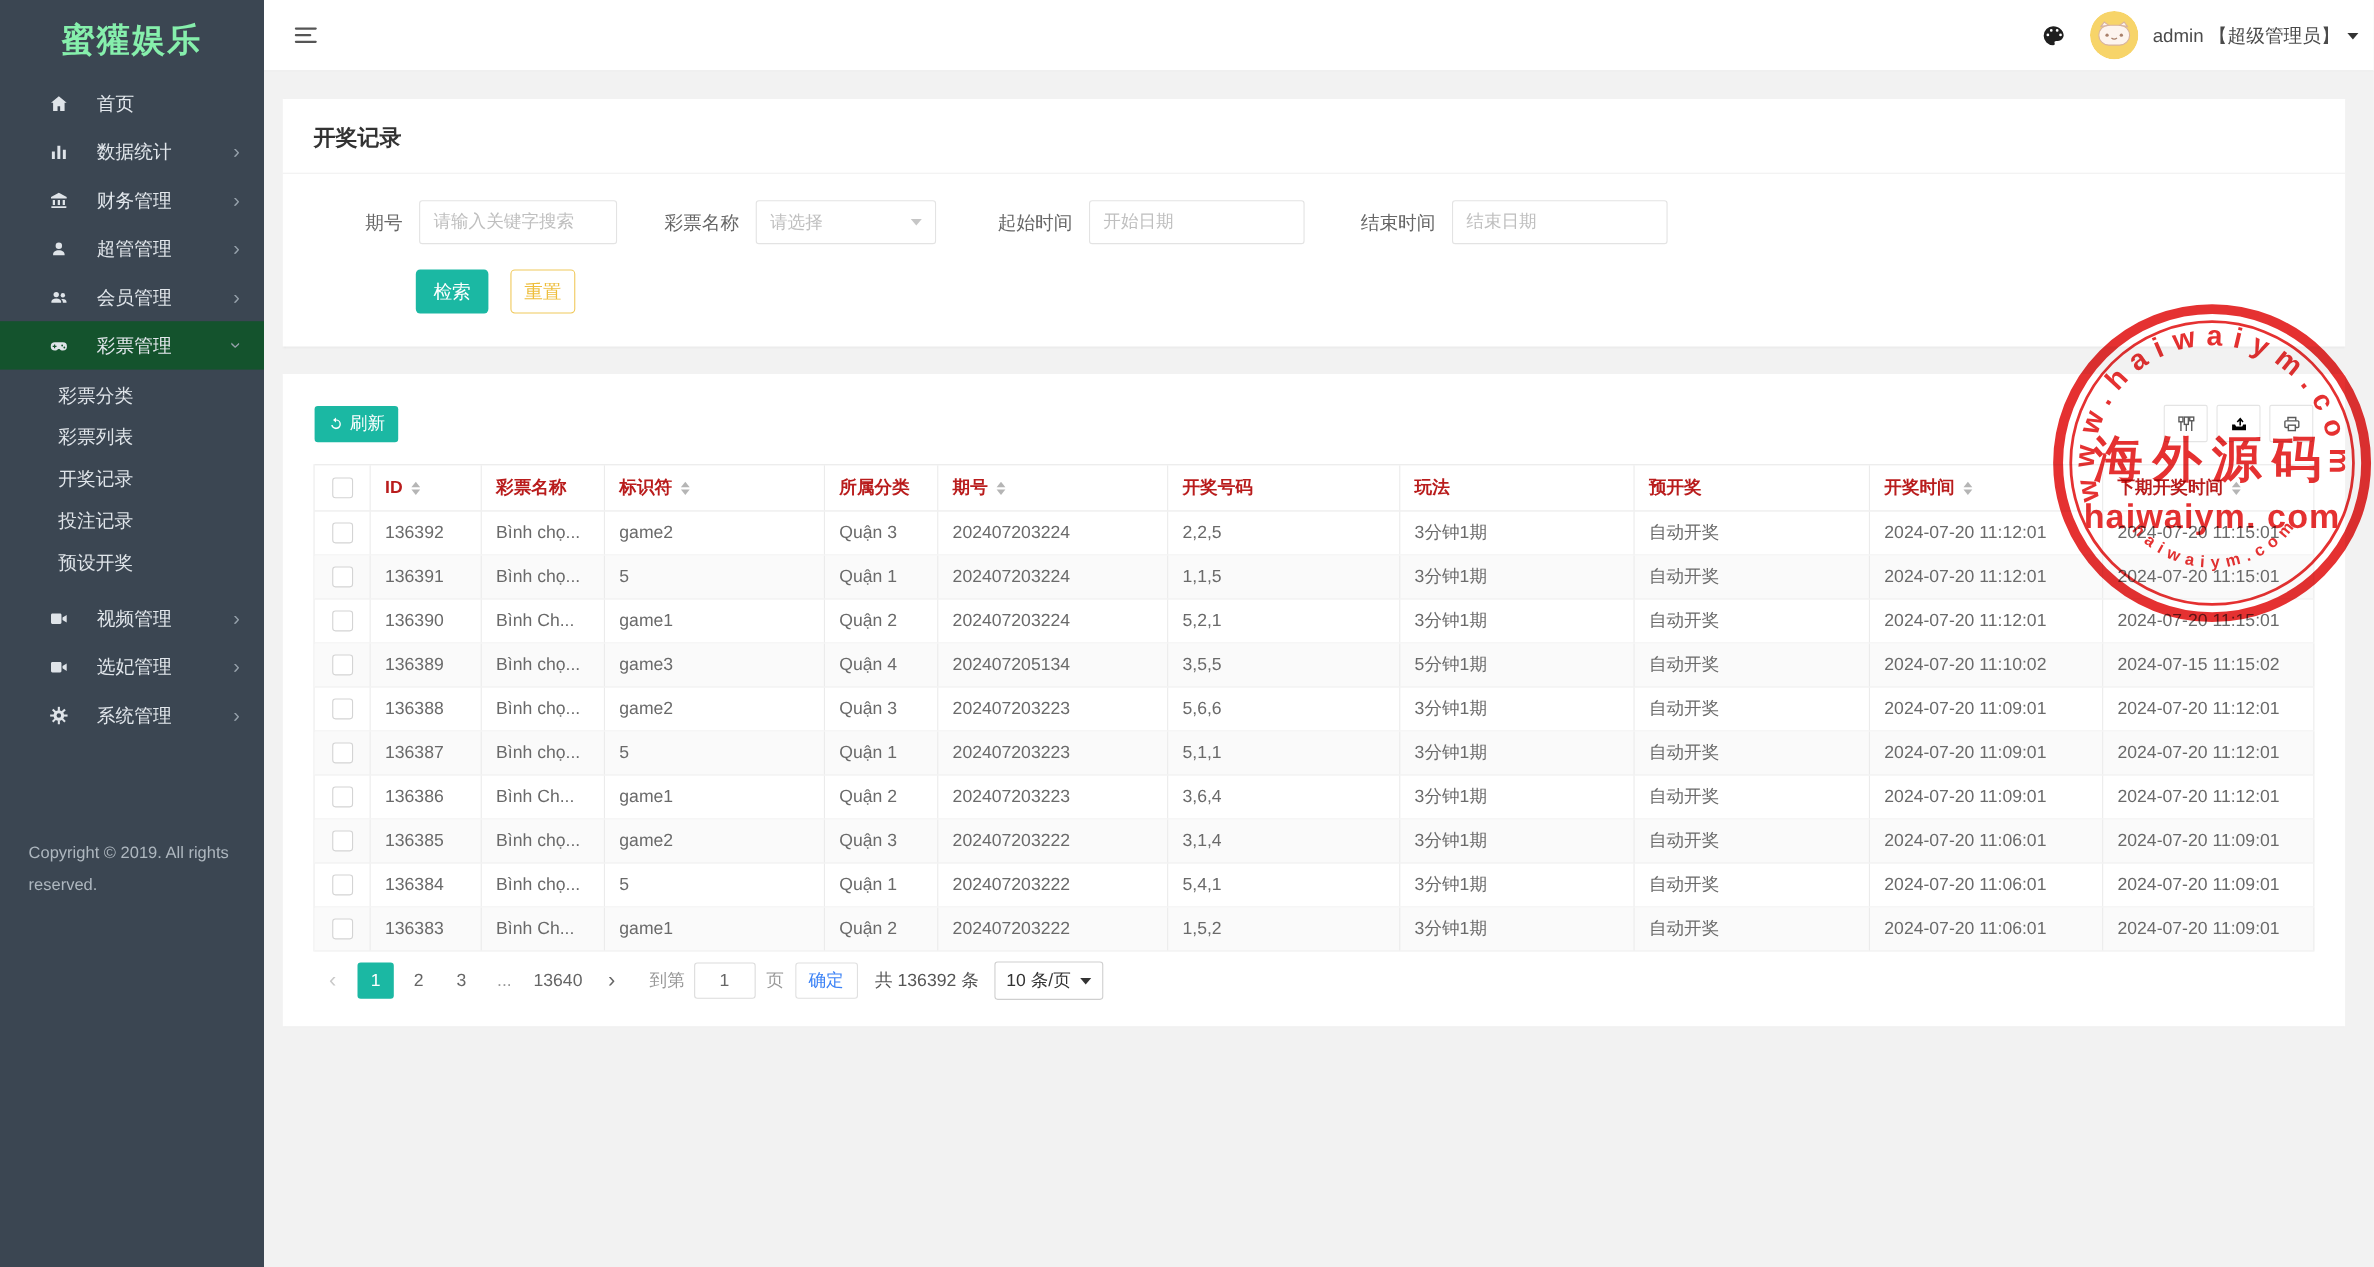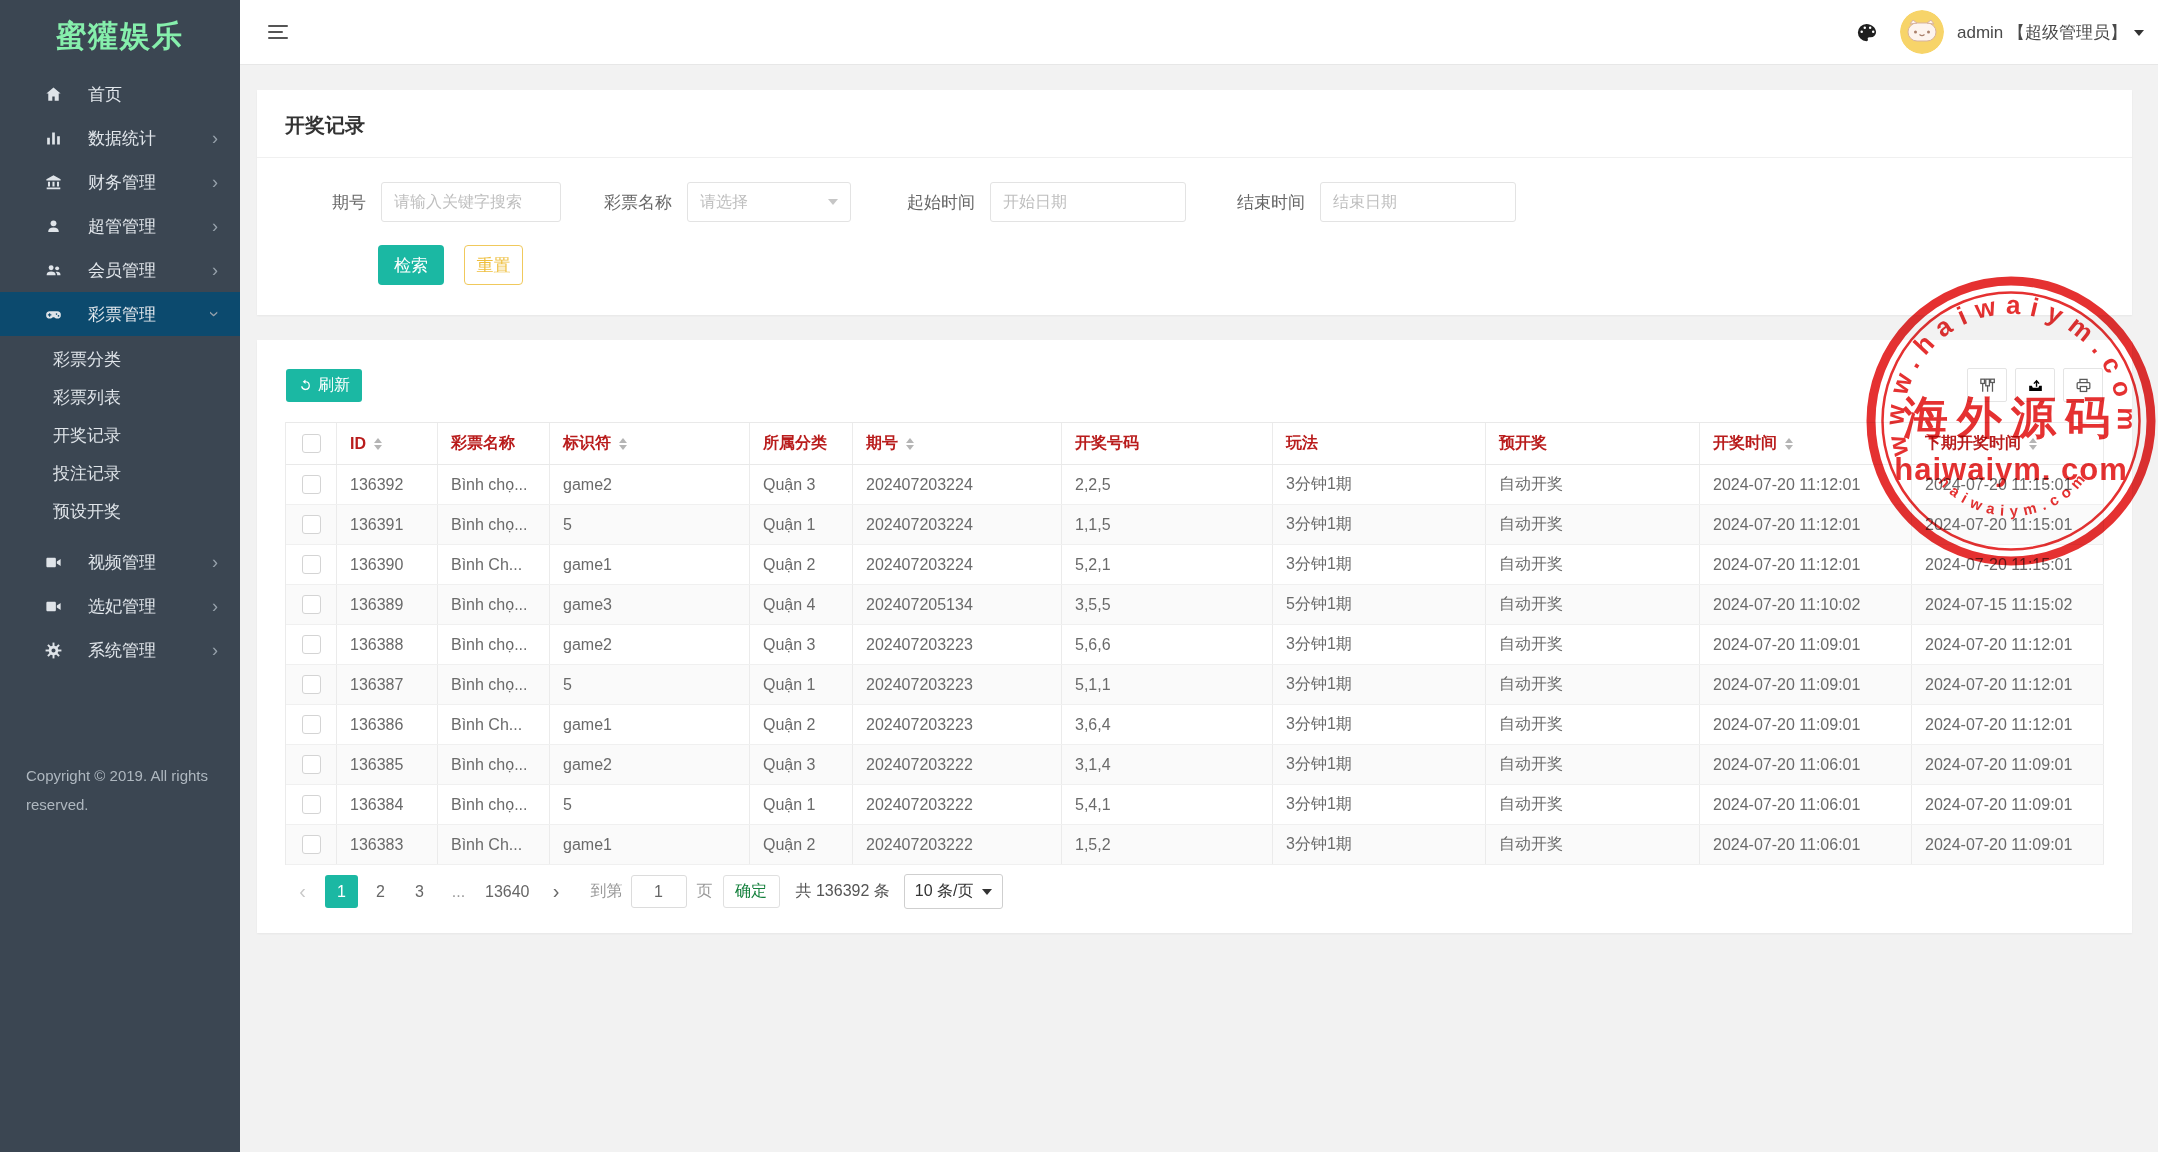--- a/index.html
+++ b/index.html
@@ -6,21 +6,21 @@
   body{
     width:2158px;height:1152px;position:relative;overflow:hidden;
     background:#f2f2f2;
     font-family:"Liberation Sans","DejaVu Sans",sans-serif;
     -webkit-font-smoothing:antialiased;
   }
   
   .sidebar{position:absolute;left:0;top:0;width:240px;height:1152px;background:#3b4652;color:#dfe4e9;z-index:3}
   .logo{height:72px;display:flex;align-items:center;justify-content:center;font-size:30px;font-weight:bold;color:#86efac;letter-spacing:2px}
   .menu-item{height:44px;display:flex;align-items:center;padding:0 22px 0 44px;cursor:pointer;font-size:17px;color:#e2e7ec}
-  .menu-item.active{background:#0c4a6e}
+  .menu-item.active{background:#14532d}
   .mi-ic{width:19px;height:19px;fill:#dfe4e9;flex:0 0 19px}
   .mi-lb{margin-left:25px;flex:1}
   .chev{color:#96a1ab;font-size:18px;line-height:1;display:inline-block}
   .chev.down{transform:rotate(90deg)}
   .submenu{padding:4px 0 10px 0}
   .submenu-item{height:38px;display:flex;align-items:center;padding-left:53px;font-size:17px;color:#dfe4e9;cursor:pointer}
   .copyright{position:absolute;left:26px;top:762px;width:190px;font-size:15px;line-height:1.9;color:#aeb7bf}
   
   .topbar{position:absolute;left:240px;top:0;right:0;height:64px;background:#fff;border-bottom:1px solid #e7e7e7;display:flex;align-items:center;z-index:2}
   .burger{margin-left:28px;width:20px;cursor:pointer}
@@ -32,21 +32,21 @@
   .uname{margin-left:13px;font-size:17px;color:#4a4a4a;cursor:pointer;white-space:nowrap}
   .caret{width:0;height:0;border-left:5px solid transparent;border-right:5px solid transparent;border-top:6px solid #333;margin-left:7px;display:inline-block;vertical-align:middle}
   
   .content{position:absolute;left:240px;top:64px;right:0;bottom:0;background:#f2f2f2}
   .card{background:#fff;margin:0 26px 0 17px;box-shadow:0 1px 2px rgba(0,0,0,.05)}
   .card1{margin-top:26px;padding:18px 28px 30px}
   .card-title{font-size:20px;font-weight:bold;color:#333;padding:4px 0 18px}
   .divider{height:1px;background:#f0f0f0;margin:0 -28px}
   .filters{display:flex;align-items:center;padding-left:47px;margin-top:24px}
   .f-label{font-size:17px;color:#666;margin-right:15px;white-space:nowrap}
-  .f-input{width:180px;height:40px;border:1px solid #e3e3e3;border-radius:3px;padding:0 12px;font-size:16px;color:#555;box-sizing:border-box;outline:none;font-family:Liberation Sans, sans-serif}
+  .f-input{width:180px;height:40px;border:1px solid #e3e3e3;border-radius:3px;padding:0 12px;font-size:16px;color:#555;box-sizing:border-box;outline:none;font-family:Liberation Mono, monospace}
   .f-input::placeholder{color:#bfbfbf}
   .f-select{width:164px;height:40px;border:1px solid #e3e3e3;border-radius:3px;display:flex;align-items:center;padding:14px 12px;box-sizing:border-box;color:#bfbfbf;font-size:16px;cursor:pointer;position:relative}
   .f-select .sel-caret{position:absolute;right:12px;width:0;height:0;border-left:5px solid transparent;border-right:5px solid transparent;border-top:6px solid #c6c6c6}
   .g43{margin-right:43px}.g56{margin-right:56px}.g35{margin-right:51px}
   .date-input{width:196px}
   .btn-row{margin-top:23px;padding-left:93px;display:flex;align-items:center}
   .btn-search{width:66px;height:40px;background:#1bb8a3;color:#fff;font-size:17px;border:none;border-radius:4px;cursor:pointer;font-family:inherit}
   .btn-reset{width:59px;height:40px;background:#fff;color:#eebe3c;font-size:17px;border:1px solid #f0c95c;border-radius:4px;cursor:pointer;margin-left:20px;font-family:inherit}
   
   .card2{margin-top:25px;padding:28px 28px 24px;position:relative}
@@ -75,21 +75,21 @@
   
   .pager{display:flex;align-items:center;margin-top:9px;padding-left:1px;font-size:16px;color:#666}
   .pg{min-width:33px;height:33px;display:flex;align-items:center;justify-content:center;border-radius:3px;cursor:pointer;margin-right:6px;padding:0 4px;box-sizing:border-box}
   .pg.active{background:#1bb8a3;color:#fff}
   .pg.dots{cursor:default;color:#999}
   .pg-prev{color:#c9c9c9;font-size:20px}
   .pg-next{color:#666;font-size:20px}
   .goto-label{margin:0 8px 0 12px;color:#999}
   .goto-input{width:56px;height:33px;border:1px solid #dcdcdc;border-radius:3px;text-align:center;font-size:16px;color:#666;box-sizing:border-box;outline:none;font-family:inherit}
   .page-unit{margin:0 10px;color:#999}
-  .btn-confirm{width:57px;height:33px;border:1px solid #e0e0e0;border-radius:3px;background:#fff;color:#15803d;font-size:16px;cursor:pointer;font-family:Liberation Serif, serif}
+  .btn-confirm{width:57px;height:33px;border:1px solid #e0e0e0;border-radius:3px;background:#fff;color:#3b82f6;font-size:16px;cursor:pointer;font-family:Liberation Serif, serif}
   .total{margin:0 14px 0 16px;color:#555}
   .psize{height:33px;border:1px solid #cfcfcf;border-radius:3px;display:flex;align-items:center;padding:0 10px;cursor:pointer;color:#333;background:#fff}
   .psize .sel-caret2{width:0;height:0;border-left:5px solid transparent;border-right:5px solid transparent;border-top:6px solid #333;margin-left:9px}
   
   .stamp{position:absolute;left:1861px;top:271px;width:300px;height:300px;z-index:9;pointer-events:none;opacity:.9;mix-blend-mode:multiply}
   .stamp-center{font-family:"DejaVu Serif","Liberation Serif",serif}
 </style>
 </head>
 <body>
 

